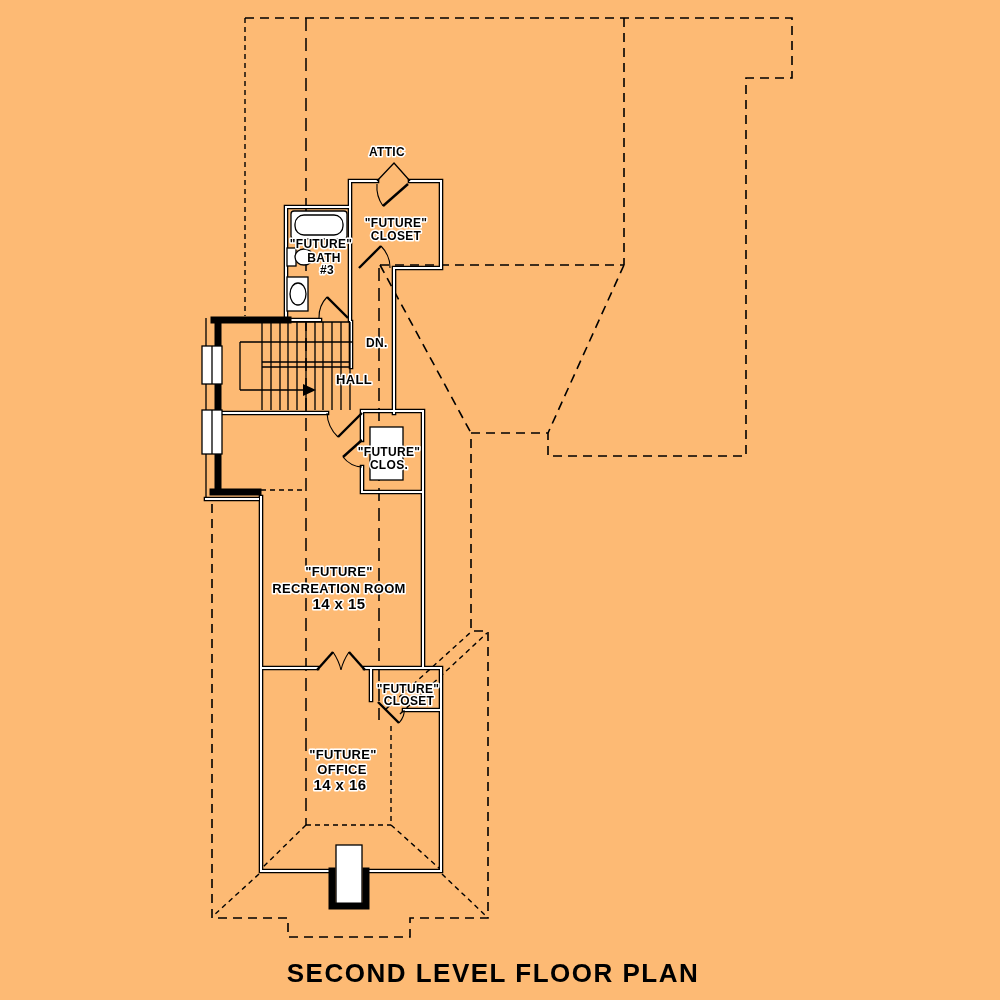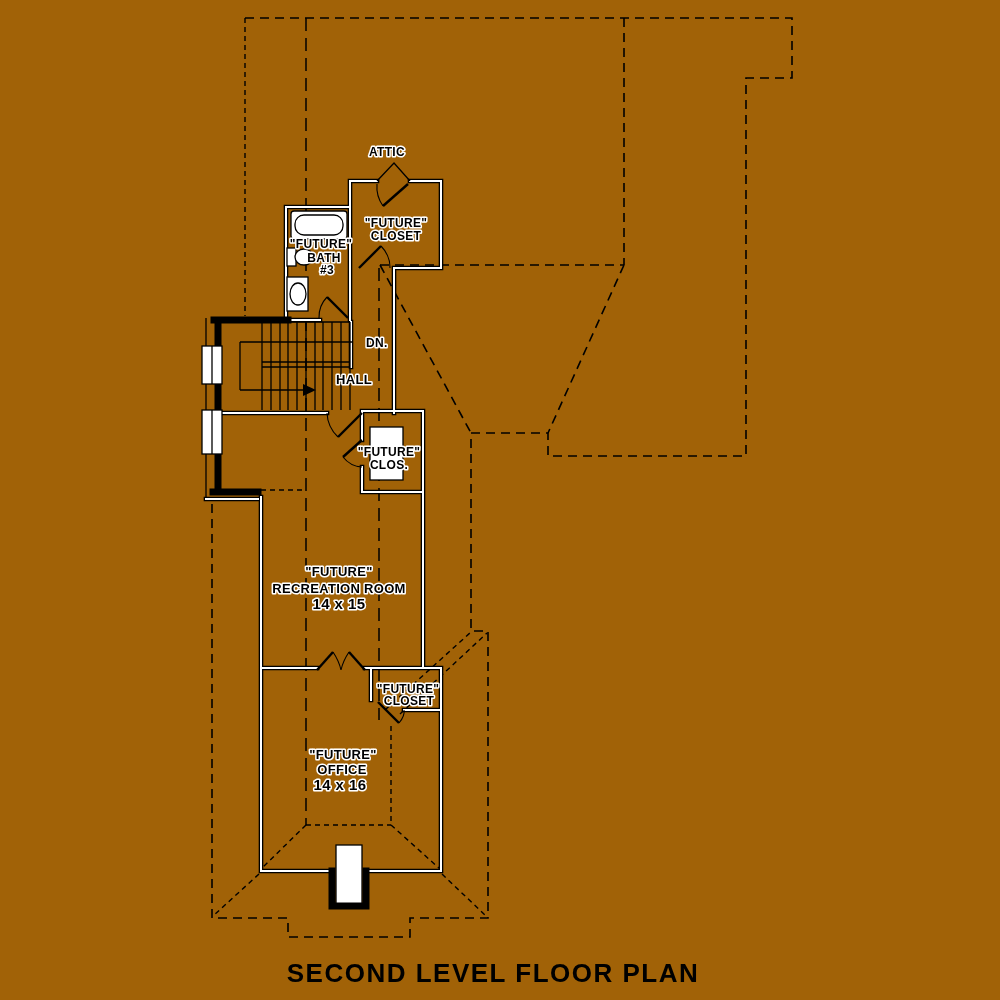--- a/index.html
+++ b/index.html
@@ -1,16 +1,16 @@
 <!DOCTYPE html>
 <html><head>
 <meta charset="utf-8">
 <style>
   html,body{margin:0;padding:0;background:#e8e8e8;}
-  #stage{position:relative;width:1000px;height:1000px;background:#a16207;margin:0 auto;
+  #stage{position:relative;width:1000px;height:1000px;background:#fdba74;margin:0 auto;
          font-family:"Liberation Sans", sans-serif;}
   svg text{font-family:"Liberation Sans","DejaVu Sans",sans-serif;font-weight:bold;fill:#000;
            paint-order:stroke;stroke:#ffffff;stroke-width:3px;stroke-linejoin:round;}
   .t12{font-size:12px;letter-spacing:.3px;}
   .t13{font-size:13px;letter-spacing:.3px;}
   .t15{font-size:15px;letter-spacing:.4px;}
   .title{font-size:26px;letter-spacing:1.5px;stroke-width:0;}
   .roof{fill:none;stroke:#000;stroke-width:1.6;stroke-dasharray:9 6;}
   .roof-fine{fill:none;stroke:#000;stroke-width:1.4;stroke-dasharray:5 4;}
   .ridge{fill:none;stroke:#000;stroke-width:1.5;stroke-dasharray:13 7;}

